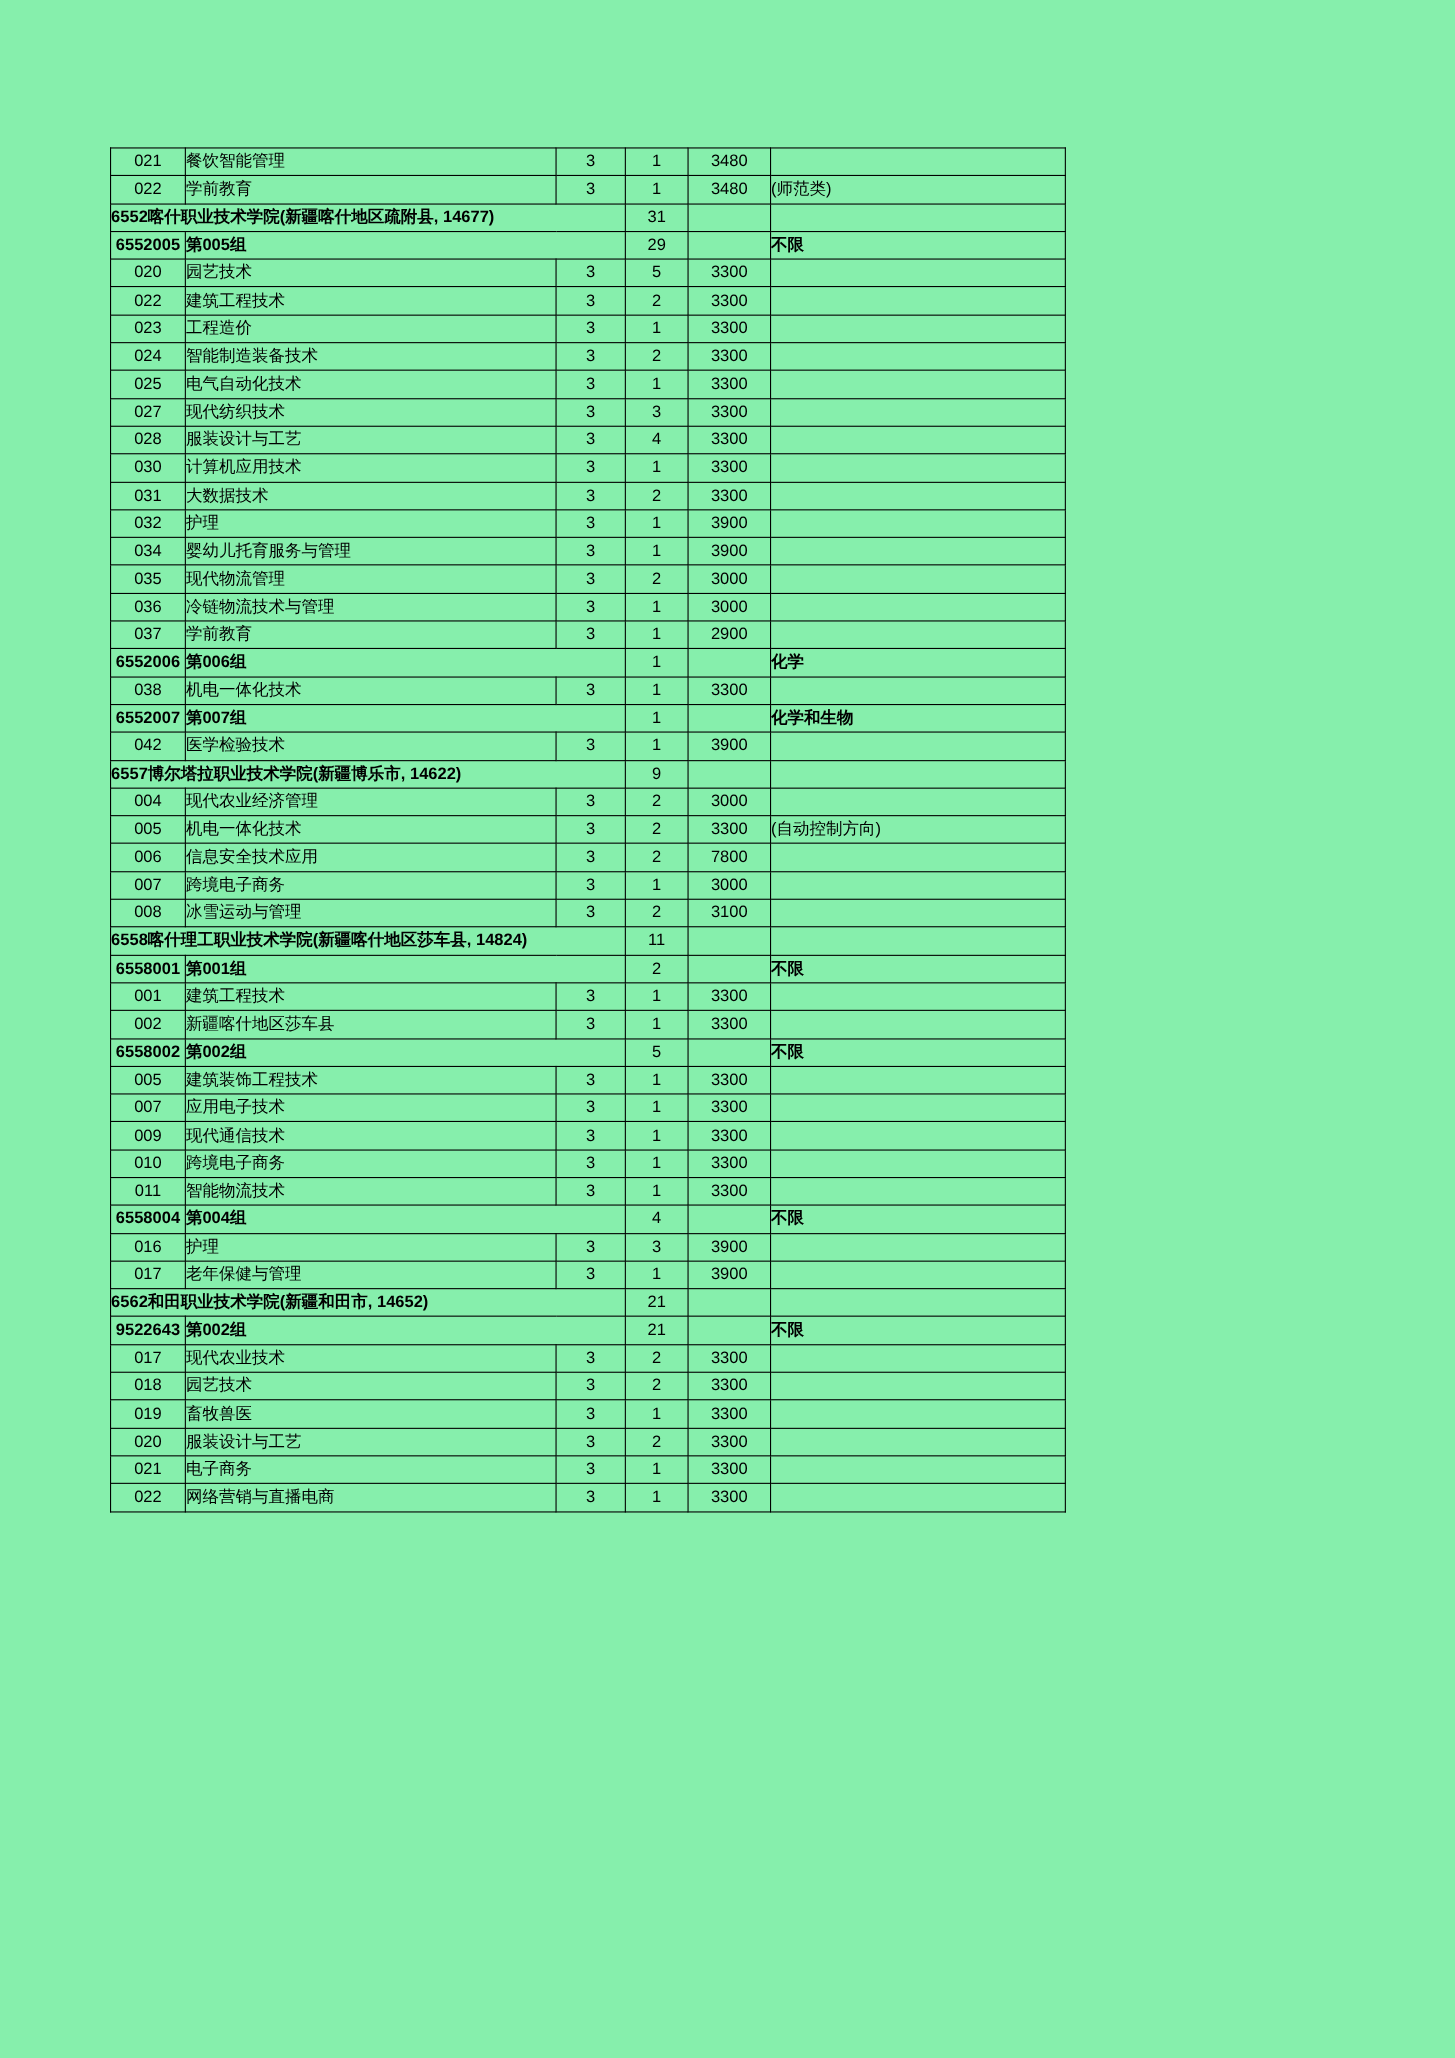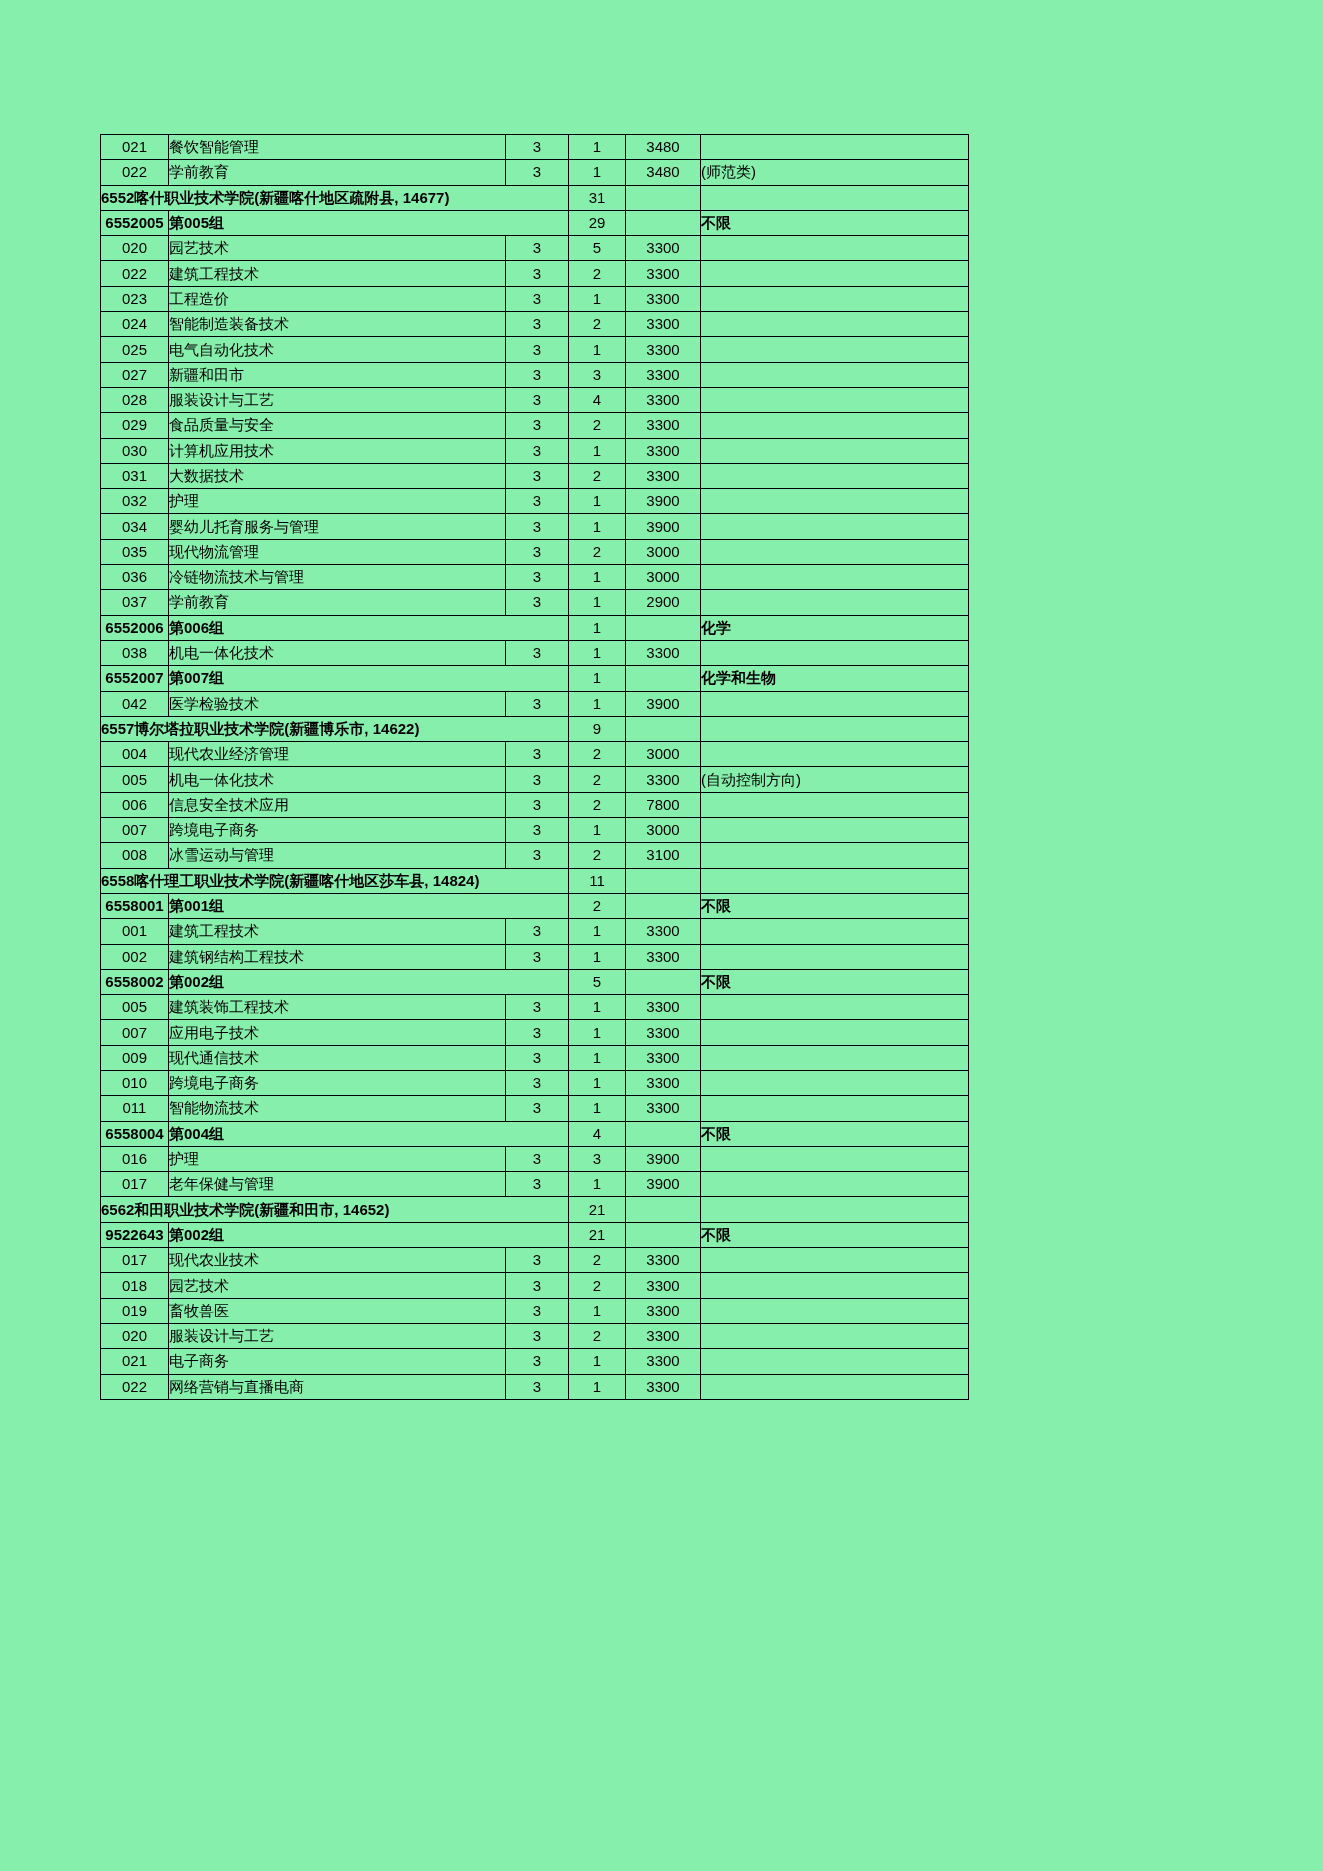--- a/index.html
+++ b/index.html
@@ -115,43 +115,35 @@
         <tr>
           <td class="center">025</td>
           <td class="left">电气自动化技术</td>
           <td class="center">3</td>
           <td class="center">1</td>
           <td class="center">3300</td>
           <td class="left">&nbsp;</td>
         </tr>
         <tr>
           <td class="center">027</td>
-          <td class="left">新疆和田市</td>
+          <td class="left">现代纺织技术</td>
           <td class="center">3</td>
           <td class="center">3</td>
           <td class="center">3300</td>
           <td class="left">&nbsp;</td>
         </tr>
         <tr>
           <td class="center">028</td>
           <td class="left">服装设计与工艺</td>
           <td class="center">3</td>
           <td class="center">4</td>
           <td class="center">3300</td>
           <td class="left">&nbsp;</td>
         </tr>
         <tr>
-          <td class="center">029</td>
-          <td class="left">食品质量与安全</td>
-          <td class="center">3</td>
-          <td class="center">2</td>
-          <td class="center">3300</td>
-          <td class="left">&nbsp;</td>
-        </tr>
-        <tr>
           <td class="center">030</td>
           <td class="left">计算机应用技术</td>
           <td class="center">3</td>
           <td class="center">1</td>
           <td class="center">3300</td>
           <td class="left">&nbsp;</td>
         </tr>
         <tr>
           <td class="center">031</td>
           <td class="left">大数据技术</td>
@@ -292,21 +284,21 @@
         <tr>
           <td class="center">001</td>
           <td class="left">建筑工程技术</td>
           <td class="center">3</td>
           <td class="center">1</td>
           <td class="center">3300</td>
           <td class="left">&nbsp;</td>
         </tr>
         <tr>
           <td class="center">002</td>
-          <td class="left">建筑钢结构工程技术</td>
+          <td class="left">新疆喀什地区莎车县</td>
           <td class="center">3</td>
           <td class="center">1</td>
           <td class="center">3300</td>
           <td class="left">&nbsp;</td>
         </tr>
         <tr>
           <td class="center bold">6558002</td>
           <td class="left bold" colspan="2">第002组</td>
           <td class="center">5</td>
           <td class="center">&nbsp;</td>

